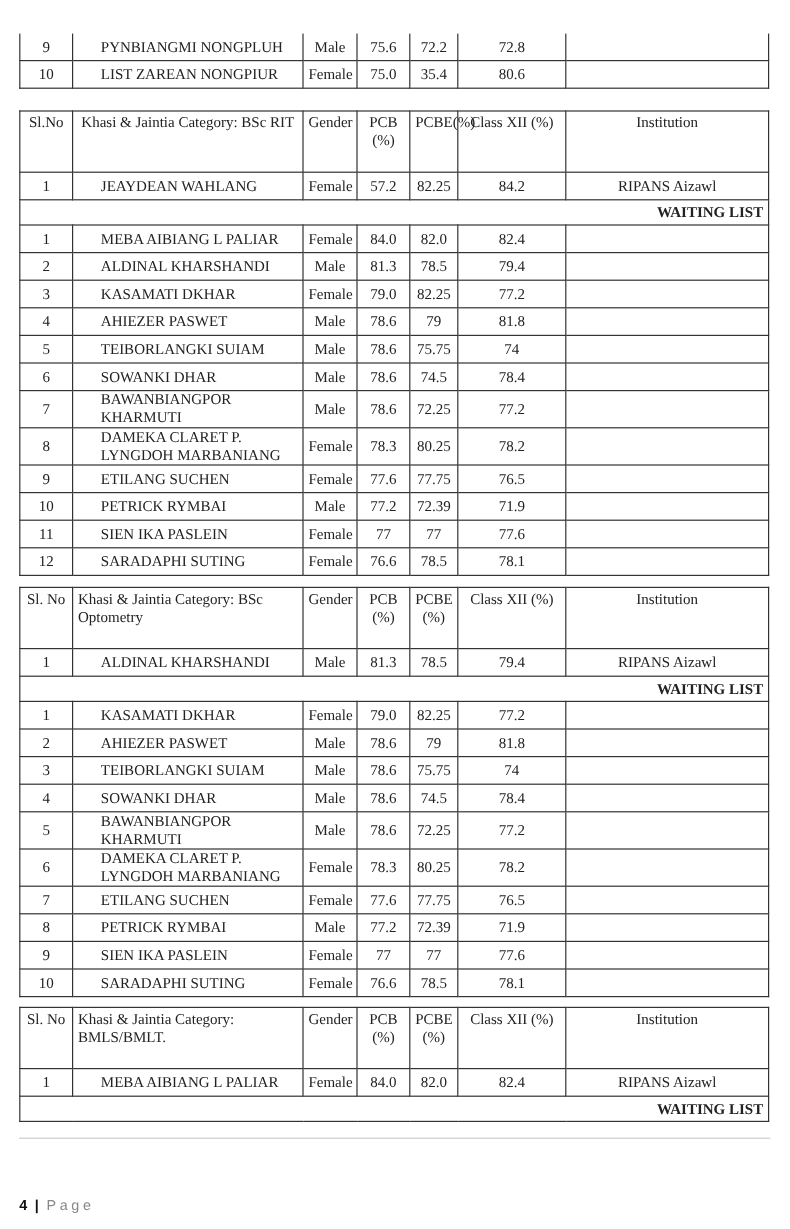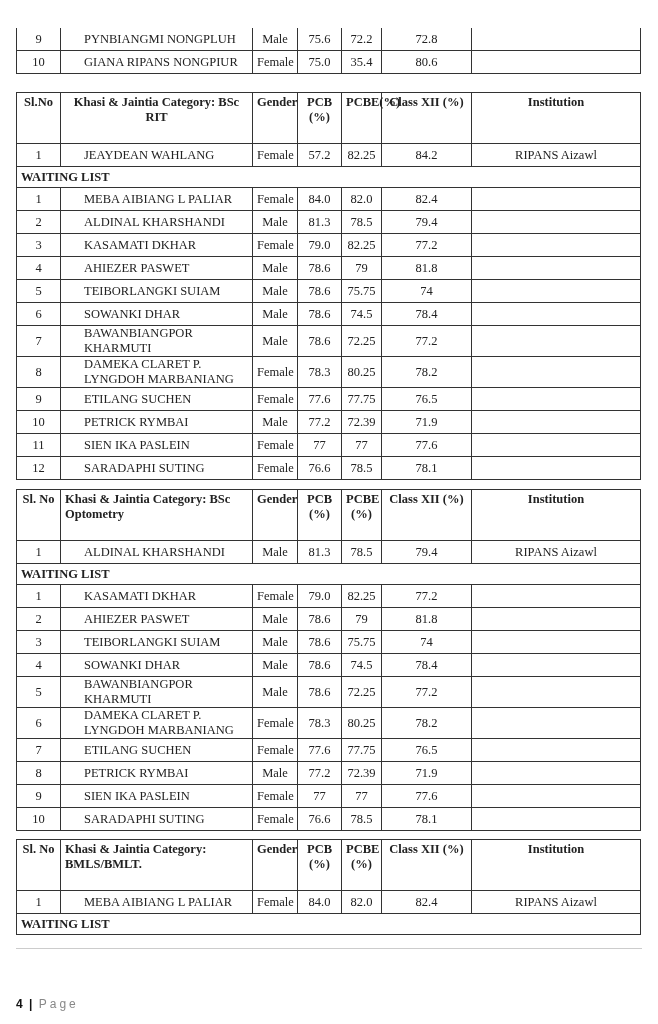--- a/index.html
+++ b/index.html
@@ -2,28 +2,28 @@
 <html><head>
 <meta charset="utf-8">
 <style>
   html, body { margin:0; padding:0; background:#ffffff; }
   body { width:658px; height:1024px; position:relative; overflow:hidden;
          font-family: "Liberation Serif", "DejaVu Serif", serif; color:#222; }
   table { position:absolute; left:16px; width:625px; border-collapse:collapse; table-layout:fixed; font-size:12.5px; }
   td, th { border:1px solid #333; padding:0 4px; vertical-align:middle; line-height:15px; }
   col.c1 { width:44px; } col.c2 { width:192px; } col.c3 { width:45px; }
   col.c4 { width:44px; } col.c5 { width:40px; } col.c6 { width:90px; } col.c7 { width:auto; }
-  th { font-weight:bold; vertical-align:top; padding-top:2px; text-align:center; }
+  th { font-weight:normal; vertical-align:top; padding-top:2px; text-align:center; }
   th.cat { text-align:center; }
   th.cat.left { text-align:left; }
   td.c { text-align:center; }
   td.name { text-align:left; padding-left:23px; }
   tr.r td { height:22px; }
   tr.tall td { height:28px; }
-  tr.wl td { text-align:left; font-weight:bold; height:20px; }
+  tr.wl td { text-align:right; font-weight:bold; height:20px; }
   tr.hd th { height:48px; }
   .first-table tr:first-child td { border-top:none; }
   .page-rule { position:absolute; left:16px; width:626px; top:948px; height:0; border-top:1px solid #ccc; }
   .footer { position:absolute; left:16px; top:953px; font-family:"Liberation Sans", "DejaVu Sans", sans-serif; font-size:12px;margin-top:44px; }
   .footer .num { font-weight:bold; color:#111; }
   .footer .sep { font-weight:bold; color:#111; margin:0 3px; }
   .footer .word { color:#888; letter-spacing:3px; }
 </style>
 </head>
 <body>
@@ -43,21 +43,21 @@
         <td class="c">9</td>
         <td class="name">PYNBIANGMI NONGPLUH</td>
         <td class="c">Male</td>
         <td class="c">75.6</td>
         <td class="c">72.2</td>
         <td class="c">72.8</td>
         <td class="c"></td>
       </tr>
       <tr class="r">
         <td class="c">10</td>
-        <td class="name">GIANA RIPANS NONGPIUR</td>
+        <td class="name">LIST ZAREAN NONGPIUR</td>
         <td class="c">Female</td>
         <td class="c">75.0</td>
         <td class="c">35.4</td>
         <td class="c">80.6</td>
         <td class="c"></td>
       </tr>
     </tbody>
 </table>
 
 <table style="top:92px;" id="t0">

